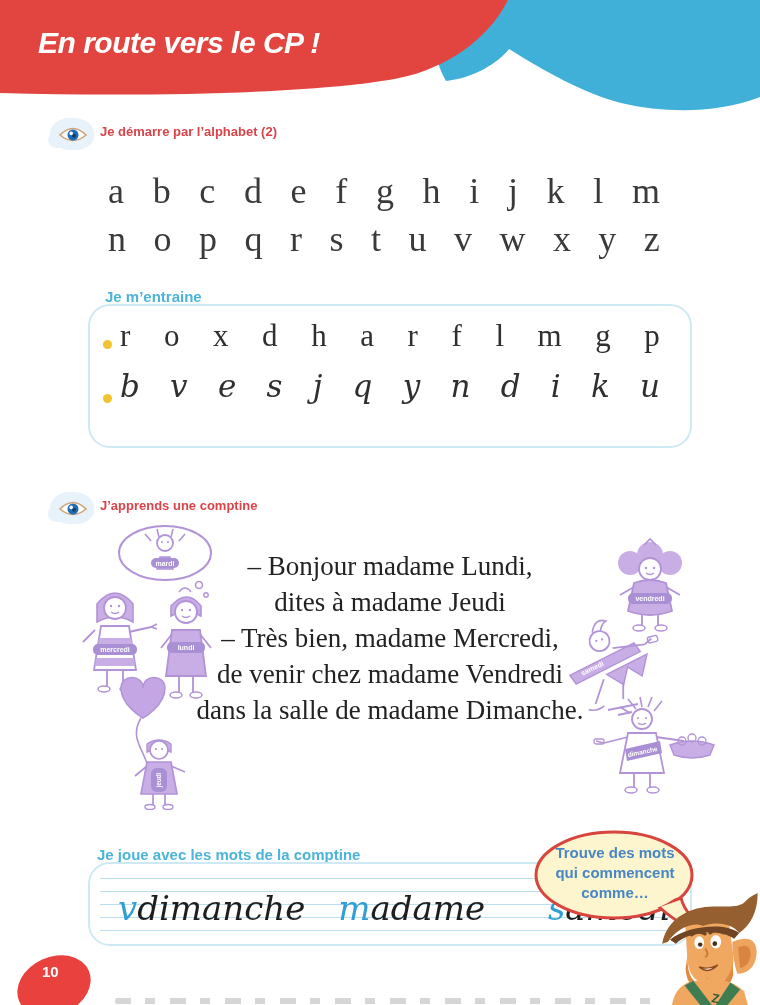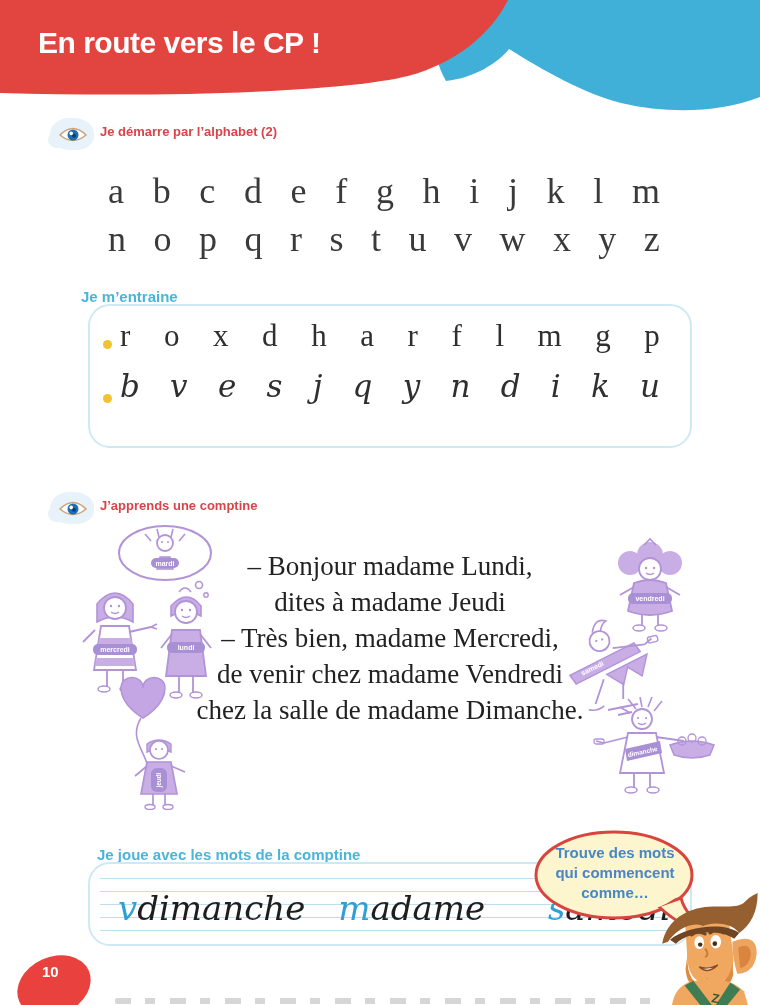--- a/index.html
+++ b/index.html
@@ -2,21 +2,21 @@
 <html><head>
 <meta charset="utf-8">
 <style>
   html,body{margin:0;padding:0;background:#fff;}
   #page{position:relative;width:760px;height:1005px;background:#ffffff;overflow:hidden;
         font-family:"Liberation Sans", sans-serif;}
 
   
   .banner-svg{position:absolute;left:0;top:0;width:760px;height:175px;}
   .banner-title{position:absolute;left:38px;top:26px;color:#ffffff;font-size:30px;
-                font-weight:700;letter-spacing:-0.5px;}
+                font-weight:700;letter-spacing:-0.5px;font-style:italic;}
 
   
   .eye-badge{position:absolute;width:46px;height:36px;}
   .eye-badge .blob{position:absolute;left:0;top:2px;width:44px;height:32px;background:#e7f2fa;
                    border-radius:58% 62% 55% 60% / 68% 64% 58% 66%;}
   .eye-badge .blob2{position:absolute;left:-2px;top:16px;width:18px;height:16px;background:#e7f2fa;border-radius:50%;}
   .eye-badge svg{position:absolute;left:8px;top:9px;}
 
   
   .red-heading{position:absolute;color:#d8444a;font-size:13px;font-weight:700;}
@@ -111,21 +111,21 @@
       <span>s</span>
       <span>t</span>
       <span>u</span>
       <span>v</span>
       <span>w</span>
       <span>x</span>
       <span>y</span>
       <span>z</span>
     </div>
 
-  <div class="cyan-label" style="left:81px;top:288px;text-align:right;">Je m’entraine</div>
+  <div class="cyan-label" style="left:105px;top:288px;text-align:right;">Je m’entraine</div>
   <div class="soft-box" style="top:304px;height:140px;">
     <span class="bullet" style="top:34px;"></span>
     <div class="box-row print-letters" style="top:12px;">
         <span>r</span>
         <span>o</span>
         <span>x</span>
         <span>d</span>
         <span>h</span>
         <span>a</span>
         <span>r</span>
@@ -162,21 +162,21 @@
       <circle cx="13.2" cy="8.4" r="1.8" fill="#ffffff"></circle>
     </svg>
   </div>
   <div class="red-heading" style="left:100px;top:498px;">J’apprends une comptine</div>
 
   <div class="verse">
       <div>– Bonjour madame Lundi,</div>
       <div>dites à madame Jeudi</div>
       <div>– Très bien, madame Mercredi,</div>
       <div>de venir chez madame Vendredi</div>
-      <div>chez la salle de madame Dimanche.</div>
+      <div>dans la salle de madame Dimanche.</div>
     </div>
 
   <svg class="doodle" style="left:115px;top:523px;" width="105" height="80" viewBox="0 0 105 80">
     <ellipse cx="50" cy="30" rx="46" ry="27" fill="#ffffff" stroke="#b293d8" stroke-width="2"></ellipse>
     <path d="M36,18 L30,11 M44,14 L42,6 M56,14 L58,6 M64,18 L70,11" stroke="#b293d8" stroke-width="1.6" fill="none"></path>
     <circle cx="50" cy="20" r="8" fill="#ffffff" stroke="#b293d8" stroke-width="1.8"></circle>
     <circle cx="47" cy="19" r="1" fill="#b293d8"></circle>
       <circle cx="53" cy="19" r="1" fill="#b293d8"></circle>
     <path d="M45,34 L55,34 L58,46 L42,46 Z" fill="#c9aee6" stroke="#b293d8" stroke-width="1.5"></path>
     <rect x="36" y="35" width="28" height="10" rx="5" fill="#a98fd4"></rect>

